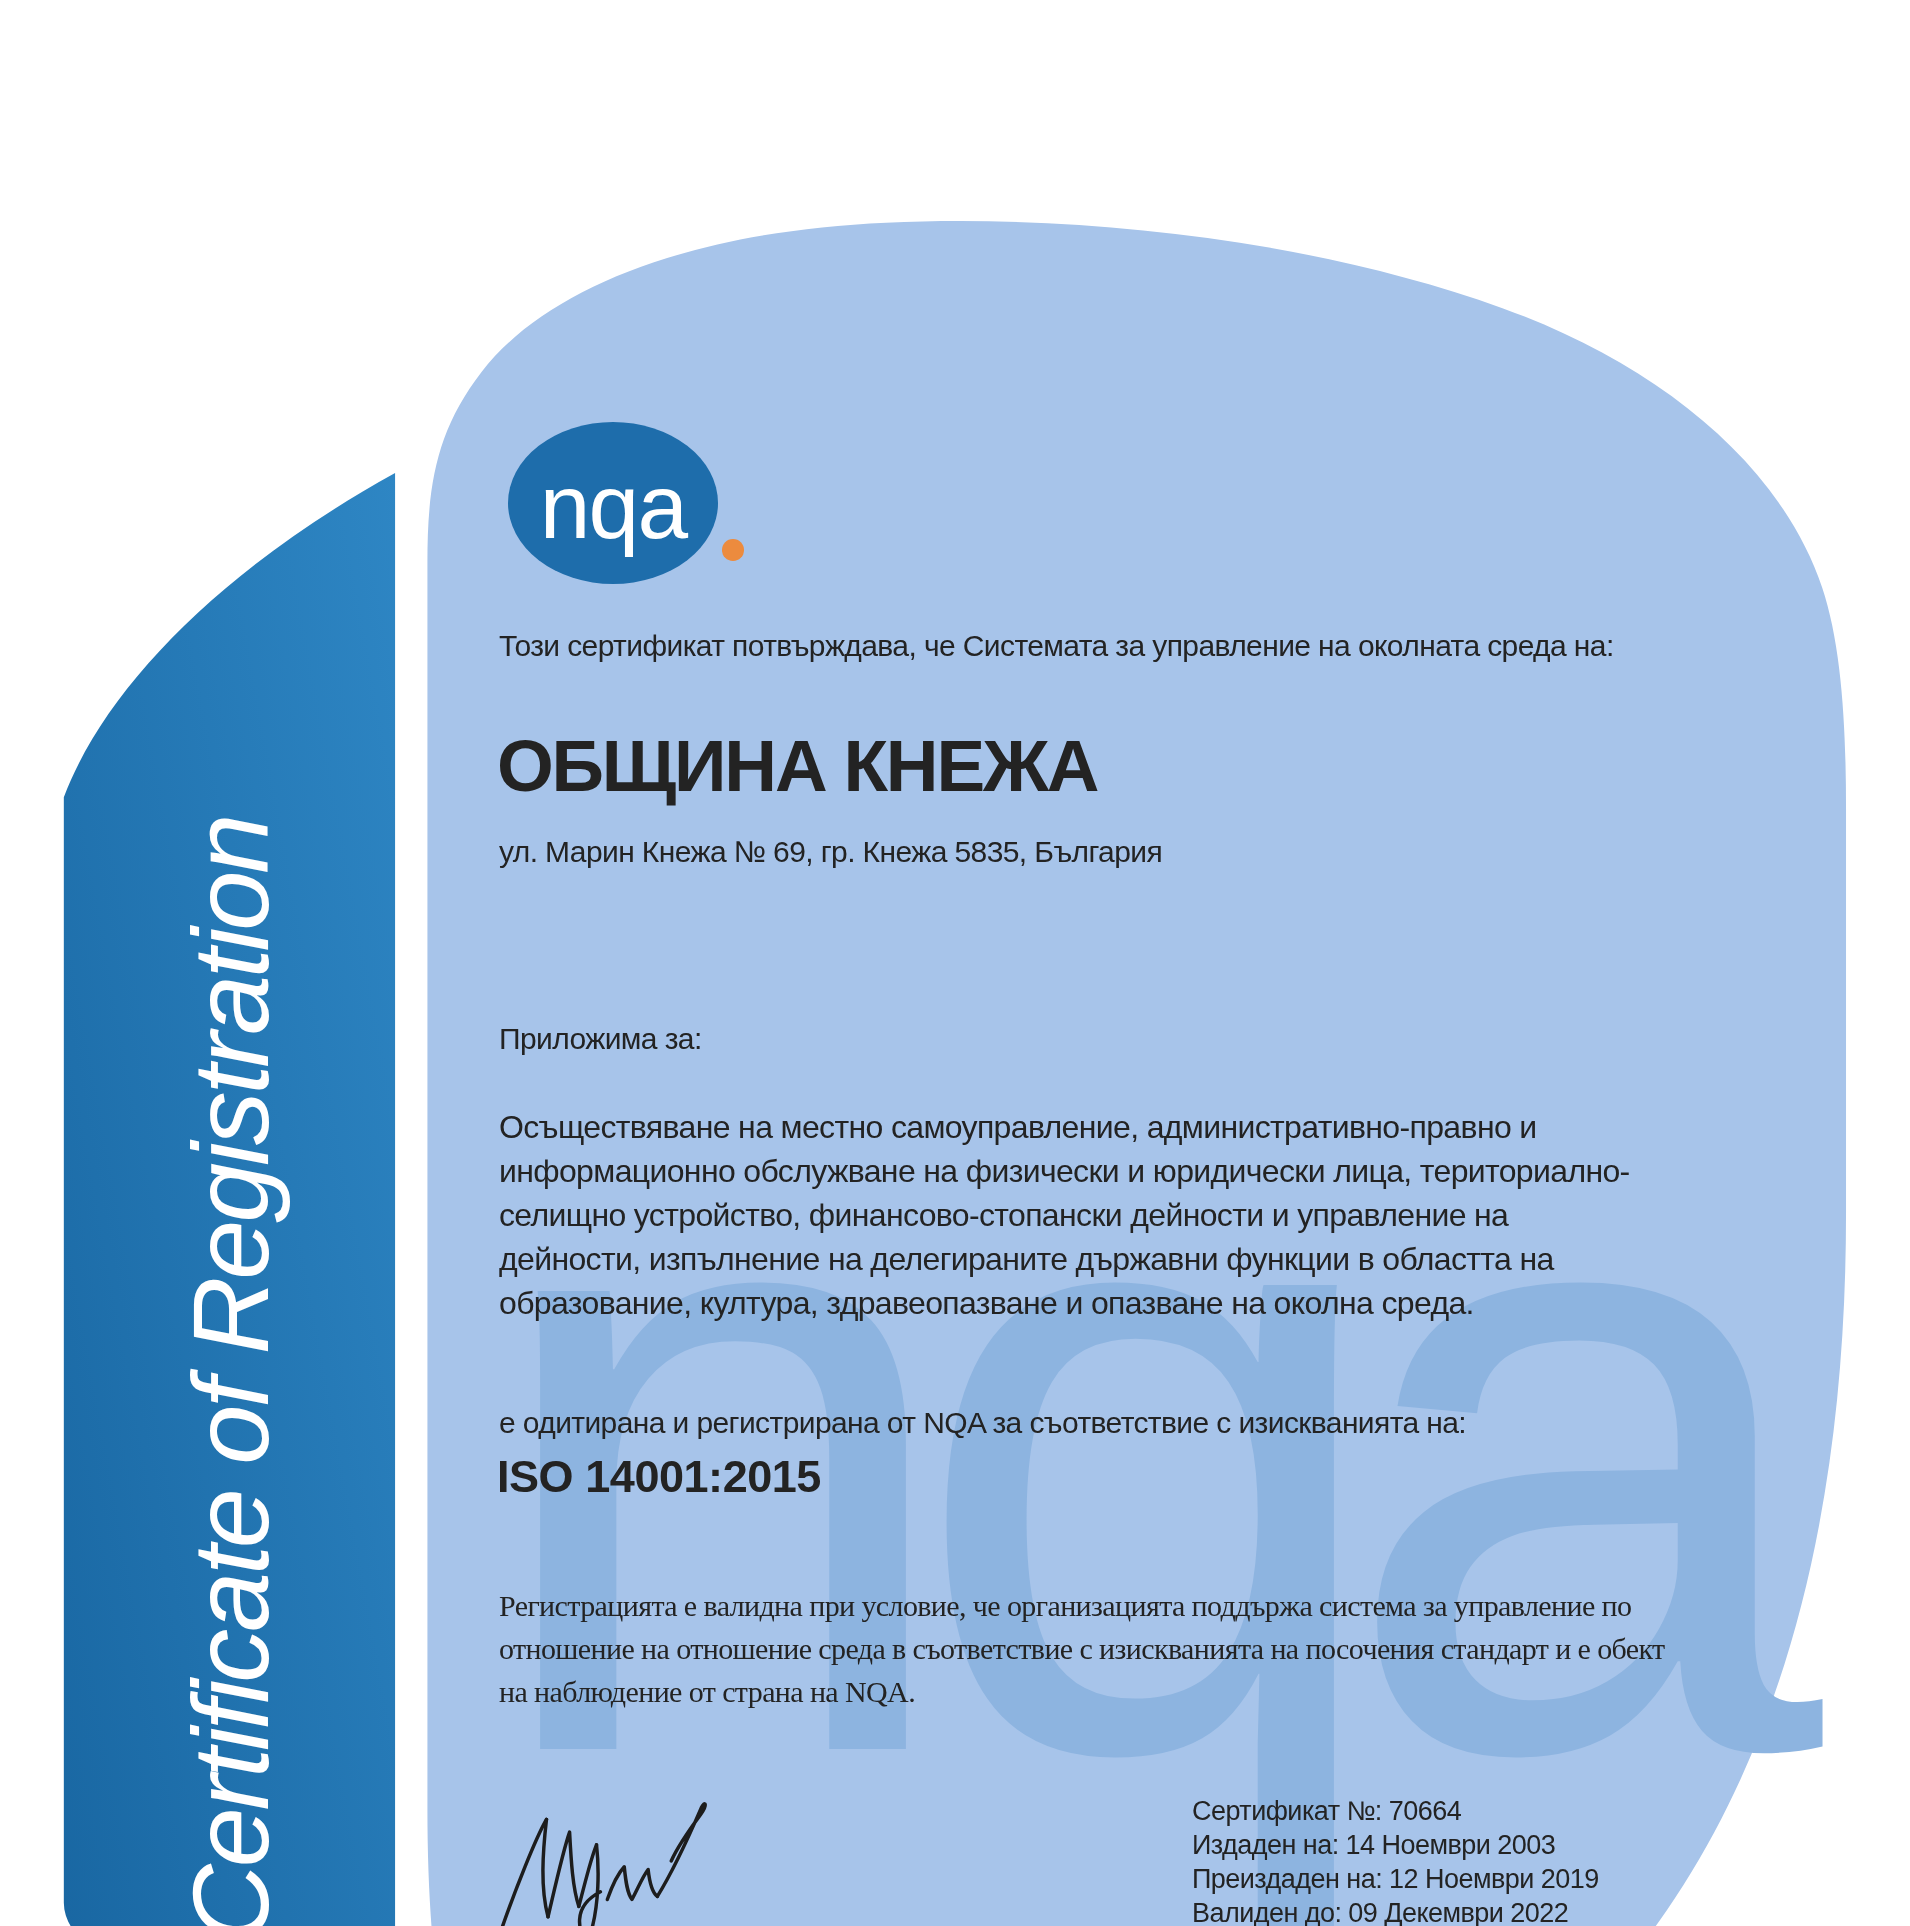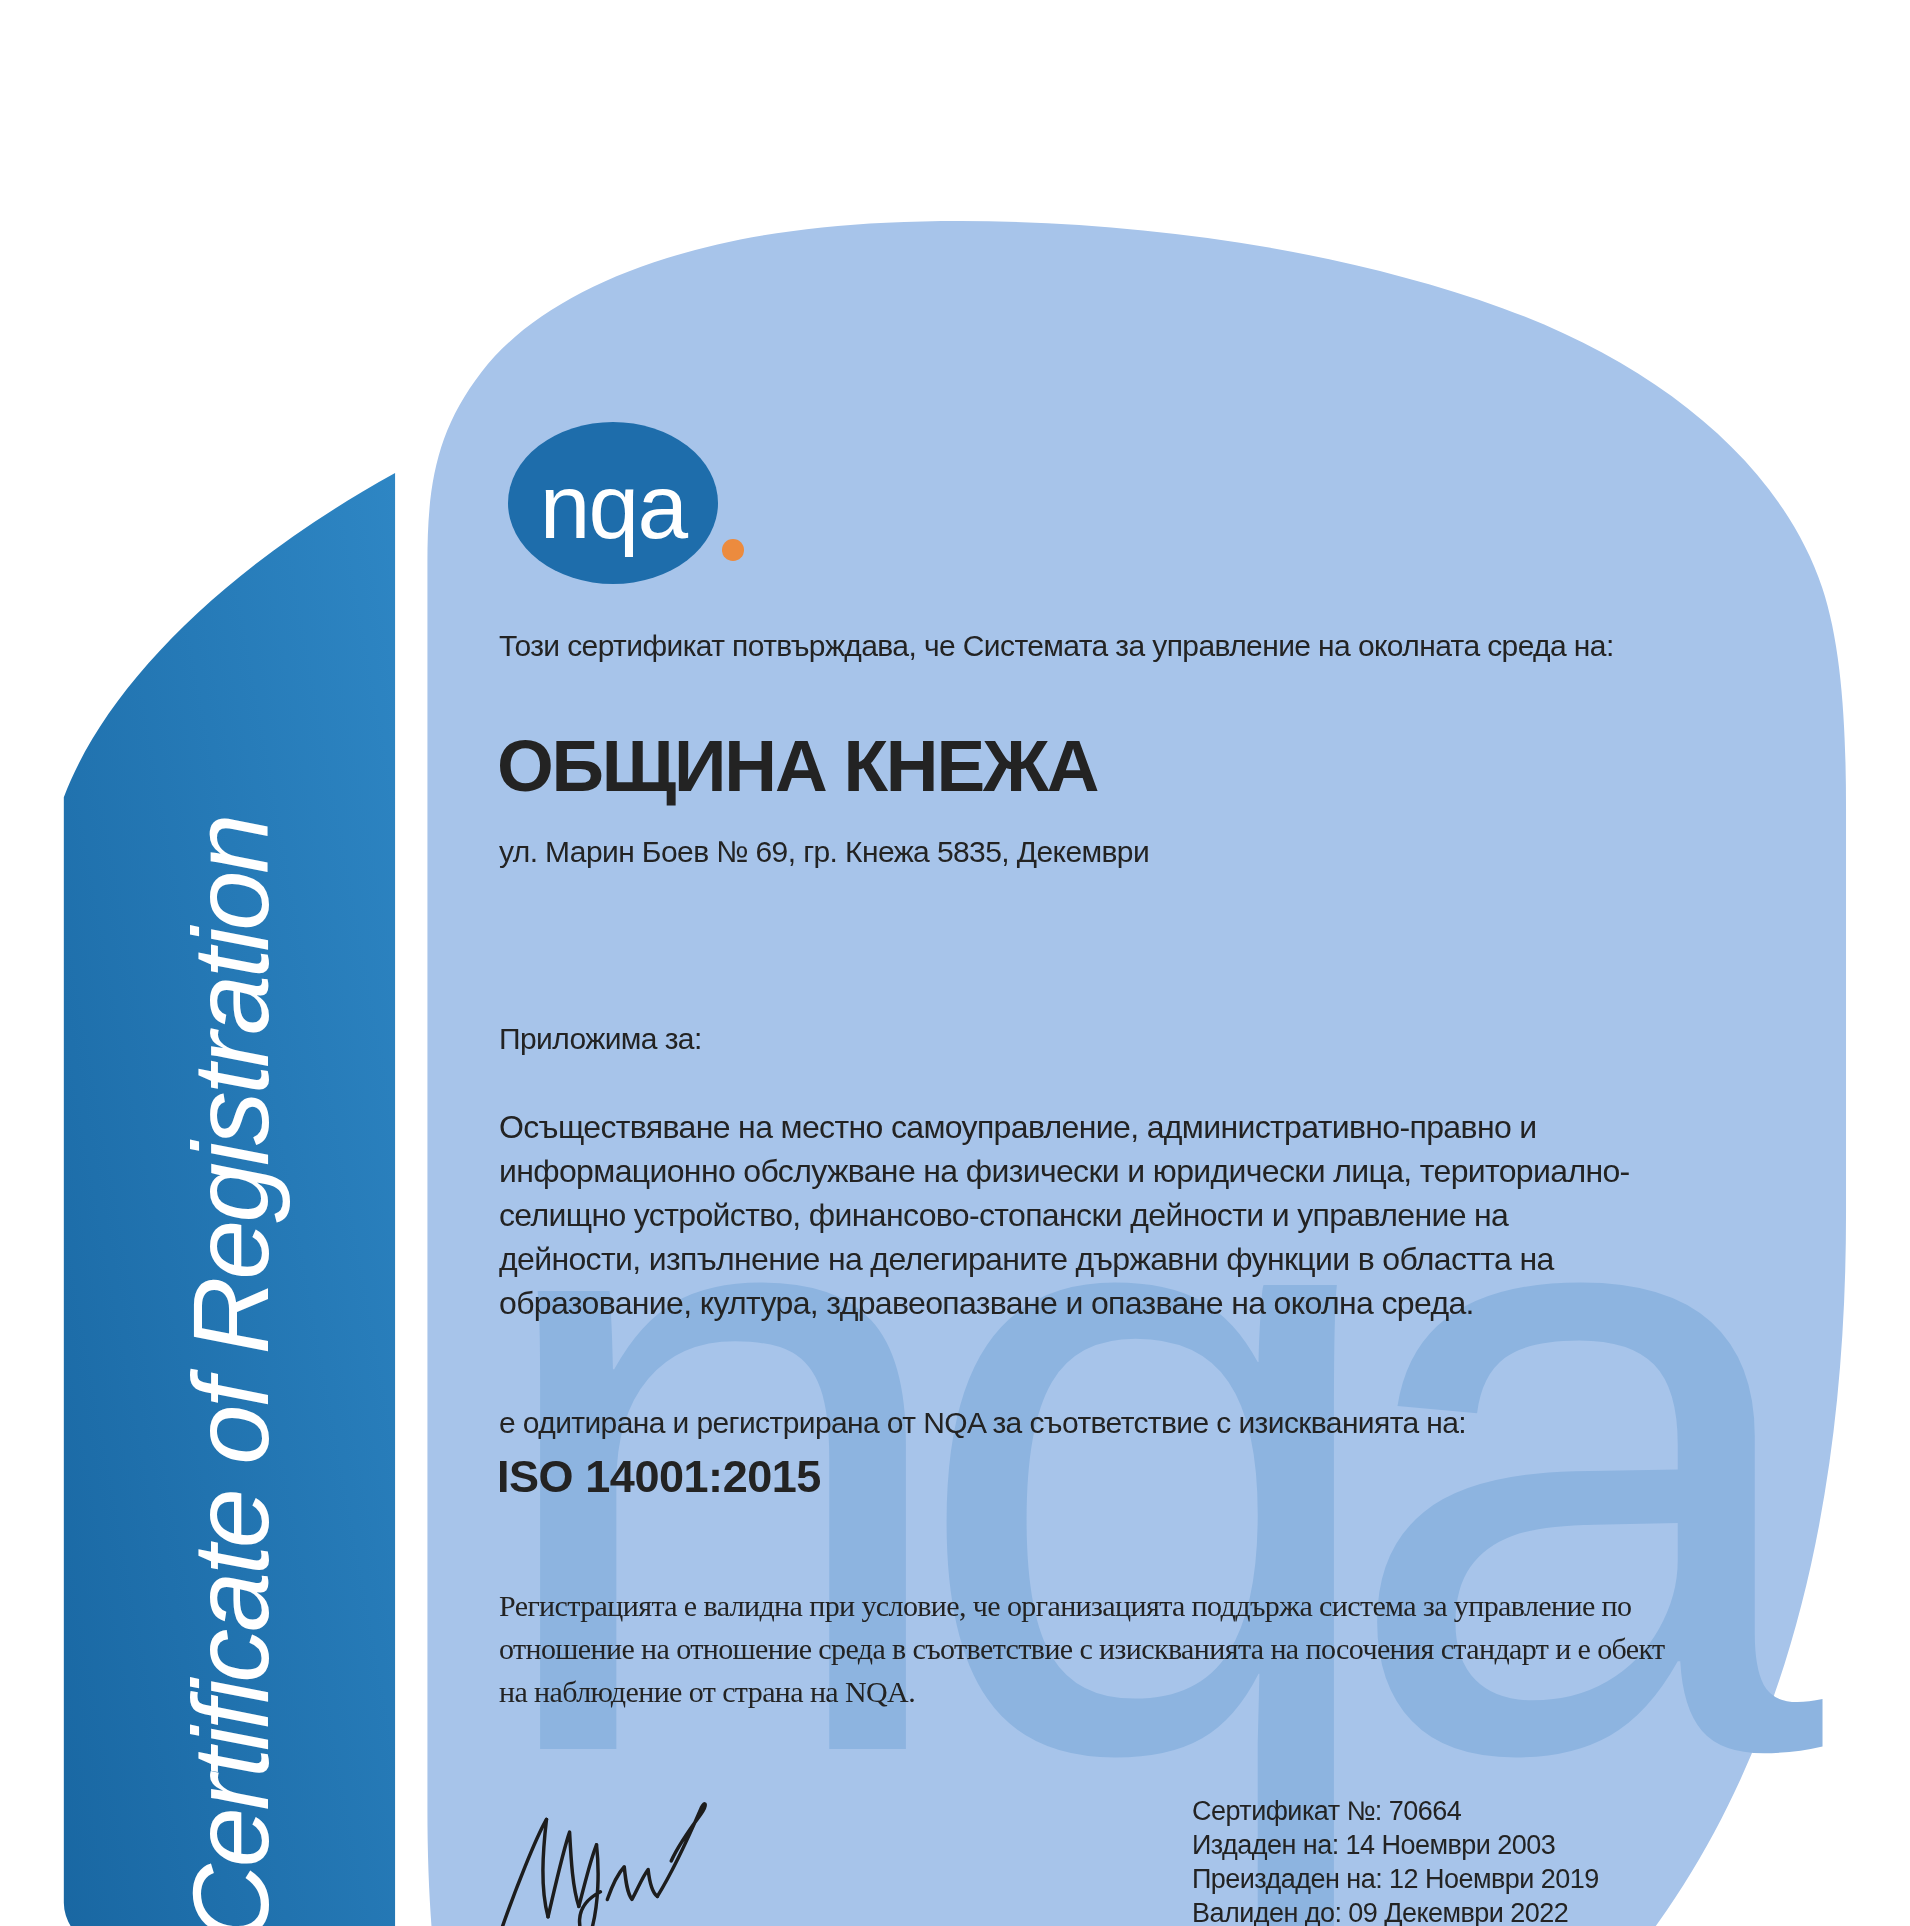--- a/index.html
+++ b/index.html
@@ -97,21 +97,21 @@
 
   <div class="ribbon-title">Certificate of Registration</div>
 
   <div class="logo-circle">
     <span class="logo-text">nqa</span>
   </div>
   <div class="logo-dot"></div>
 
   <div class="txt body-line intro">Този сертификат потвърждава, че Системата за управление на околната среда на:</div>
   <div class="txt company">ОБЩИНА КНЕЖА</div>
-  <div class="txt body-line address">ул. Марин Боев № 69, гр. Кнежа 5835, Декември</div>
+  <div class="txt body-line address">ул. Марин Кнежа № 69, гр. Кнежа 5835, България</div>
   <div class="txt body-line applicable">Приложима за:</div>
 
   <div class="txt scope">
     <div>Осъществяване на местно самоуправление, административно-правно и</div>
     <div>информационно обслужване на физически и юридически лица, териториално-</div>
     <div>селищно устройство, финансово-стопански дейности и управление на</div>
     <div>дейности, изпълнение на делегираните държавни функции в областта на</div>
     <div>образование, култура, здравеопазване и опазване на околна среда.</div>
   </div>
 

